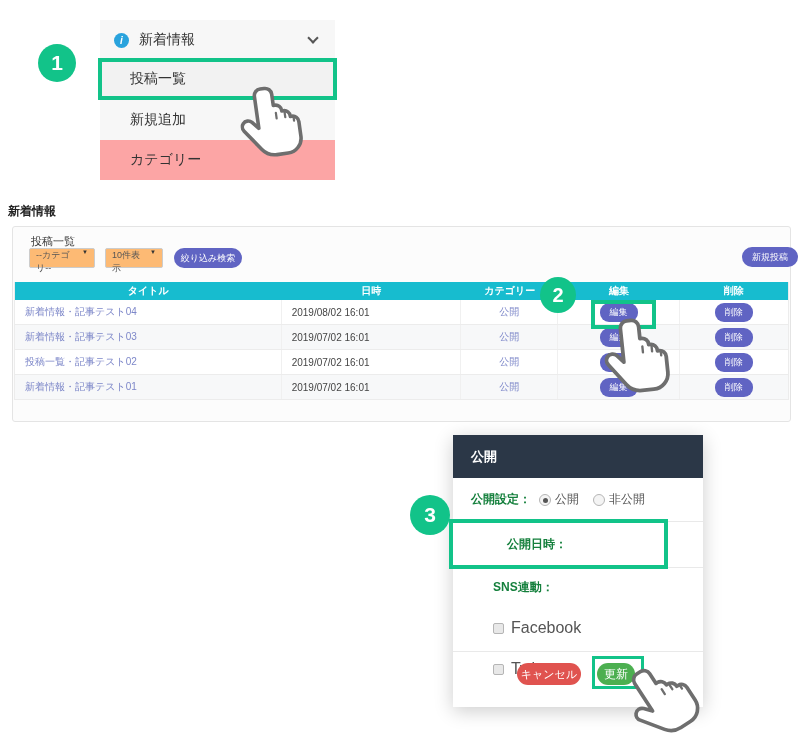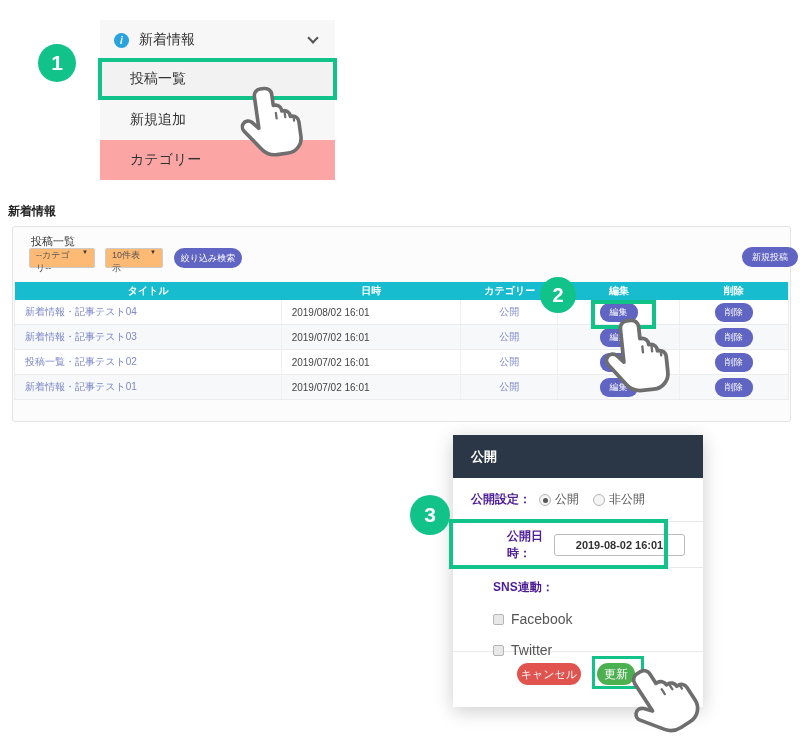--- a/index.html
+++ b/index.html
@@ -79,30 +79,30 @@
   .t-btn{justify-content:center;}
   .row-pill{background:var(--button-purple);font-size:9px;padding:3px 10px;border-radius:9px;border:none;color:#fff;cursor:pointer;font-family:inherit;}
 
   
   .modal{position:absolute;left:453px;top:435px;width:250px;height:272px;background:#fff;
     box-shadow:0 4px 18px rgba(0,0,0,.20);z-index:10;}
   .modal-header{height:43px;background:var(--modal-header);color:#fff;font-size:13px;font-weight:bold;
     display:flex;align-items:center;padding-left:18px;}
   .m-row{border-bottom:1px solid #e9e9e9;padding:0 18px;display:flex;align-items:center;}
   .m-row1{height:44px;font-size:12px;}
-  .m-label{font-weight:bold;color:#4c1d95;font-size:12px;}
+  .m-label{font-weight:bold;color:#15803d;font-size:12px;}
   .radio{width:12px;height:12px;border-radius:50%;border:1px solid #b5b5b5;background:#f4f4f4;
     display:inline-block;margin:0 4px 0 8px;position:relative;vertical-align:-2px;}
   .radio.sel::after{content:"";position:absolute;left:3px;top:3px;width:5px;height:5px;border-radius:50%;background:#555;}
   .radio-lbl{color:#555;font-size:12px;}
   .m-row2{height:46px;margin-left:36px;}
   .date-input{width:131px;height:22px;margin-left:8px;border:1px solid #bbb;border-radius:3px;
     font-size:11px;font-weight:bold;color:#333;text-align:center;font-family:inherit;}
   .m-row3{height:84px;display:block;padding-top:9px;padding-left:40px;}
-  .sns-opt{display:flex;align-items:center;margin-top:15px;font-size:14px;color:#555;}
+  .sns-opt{display:flex;align-items:center;margin-top:23px;font-size:16px;color:#555;}
   .checkbox{width:11px;height:11px;border:1px solid #b5b5b5;background:#e8e8e8;border-radius:2px;margin-right:7px;display:inline-block;}
   .m-footer{height:55px;position:relative;}
   .btn-cancel{position:absolute;left:64px;top:11px;width:64px;height:22px;background:var(--cancel-red);
     border:none;border-radius:11px;color:#fff;font-size:11px;cursor:pointer;font-family:inherit;}
   .btn-update{position:absolute;left:144px;top:11px;width:38px;height:22px;background:var(--update-green);
     border:none;border-radius:11px;color:#fff;font-size:12px;cursor:pointer;font-family:inherit;}
 </style>
 </head>
 <body>
 
@@ -223,21 +223,20 @@
     <div class="m-row m-row1">
       <span class="m-label">公開設定：</span>
       <span class="radio sel"></span>
       <span class="radio-lbl">公開</span>
       <span class="radio" style="margin-left:14px;"></span>
       <span class="radio-lbl">非公開</span>
     </div>
 
     <div class="m-row m-row2">
       <span class="m-label">公開日時：</span>
-      <input class="date-input" type="text" value="2019-08-02 16:01" style="">
     </div>
 
     <div class="m-row m-row3">
       <span class="m-label">SNS連動：</span>
       <div class="sns-opt">
         <span class="checkbox"></span>
         <span>Facebook</span>
       </div>
       <div class="sns-opt">
         <span class="checkbox"></span>

